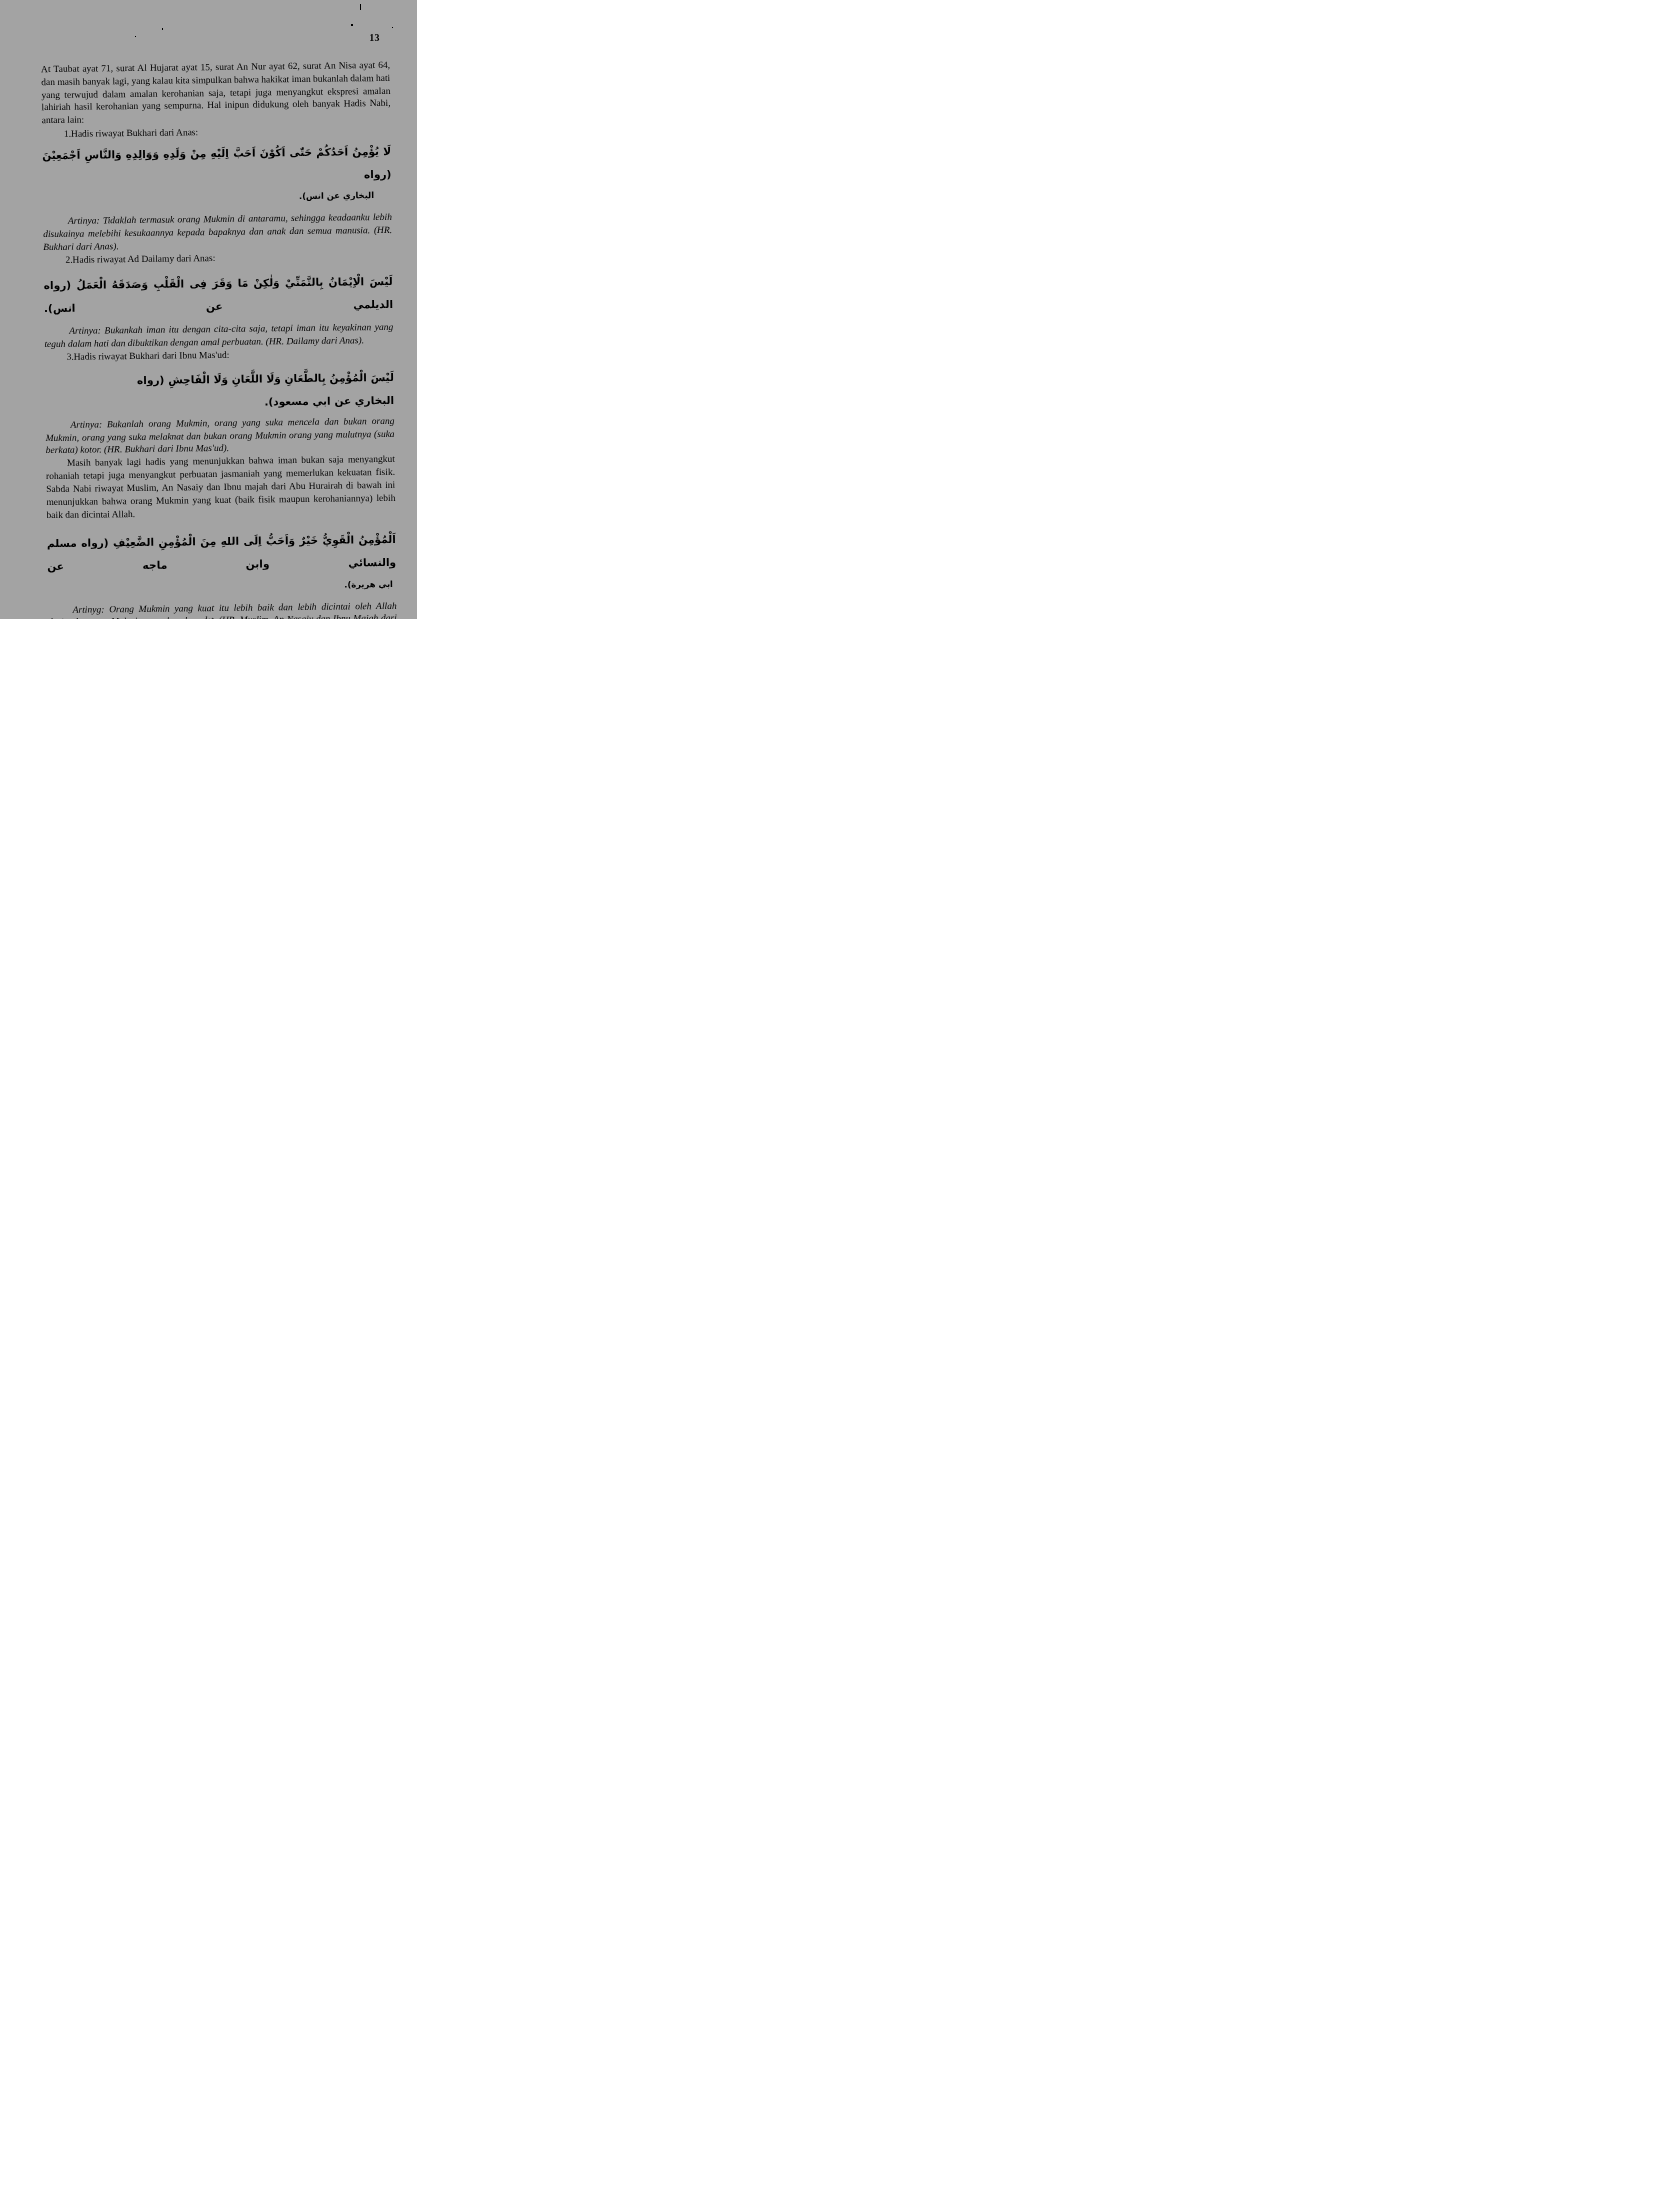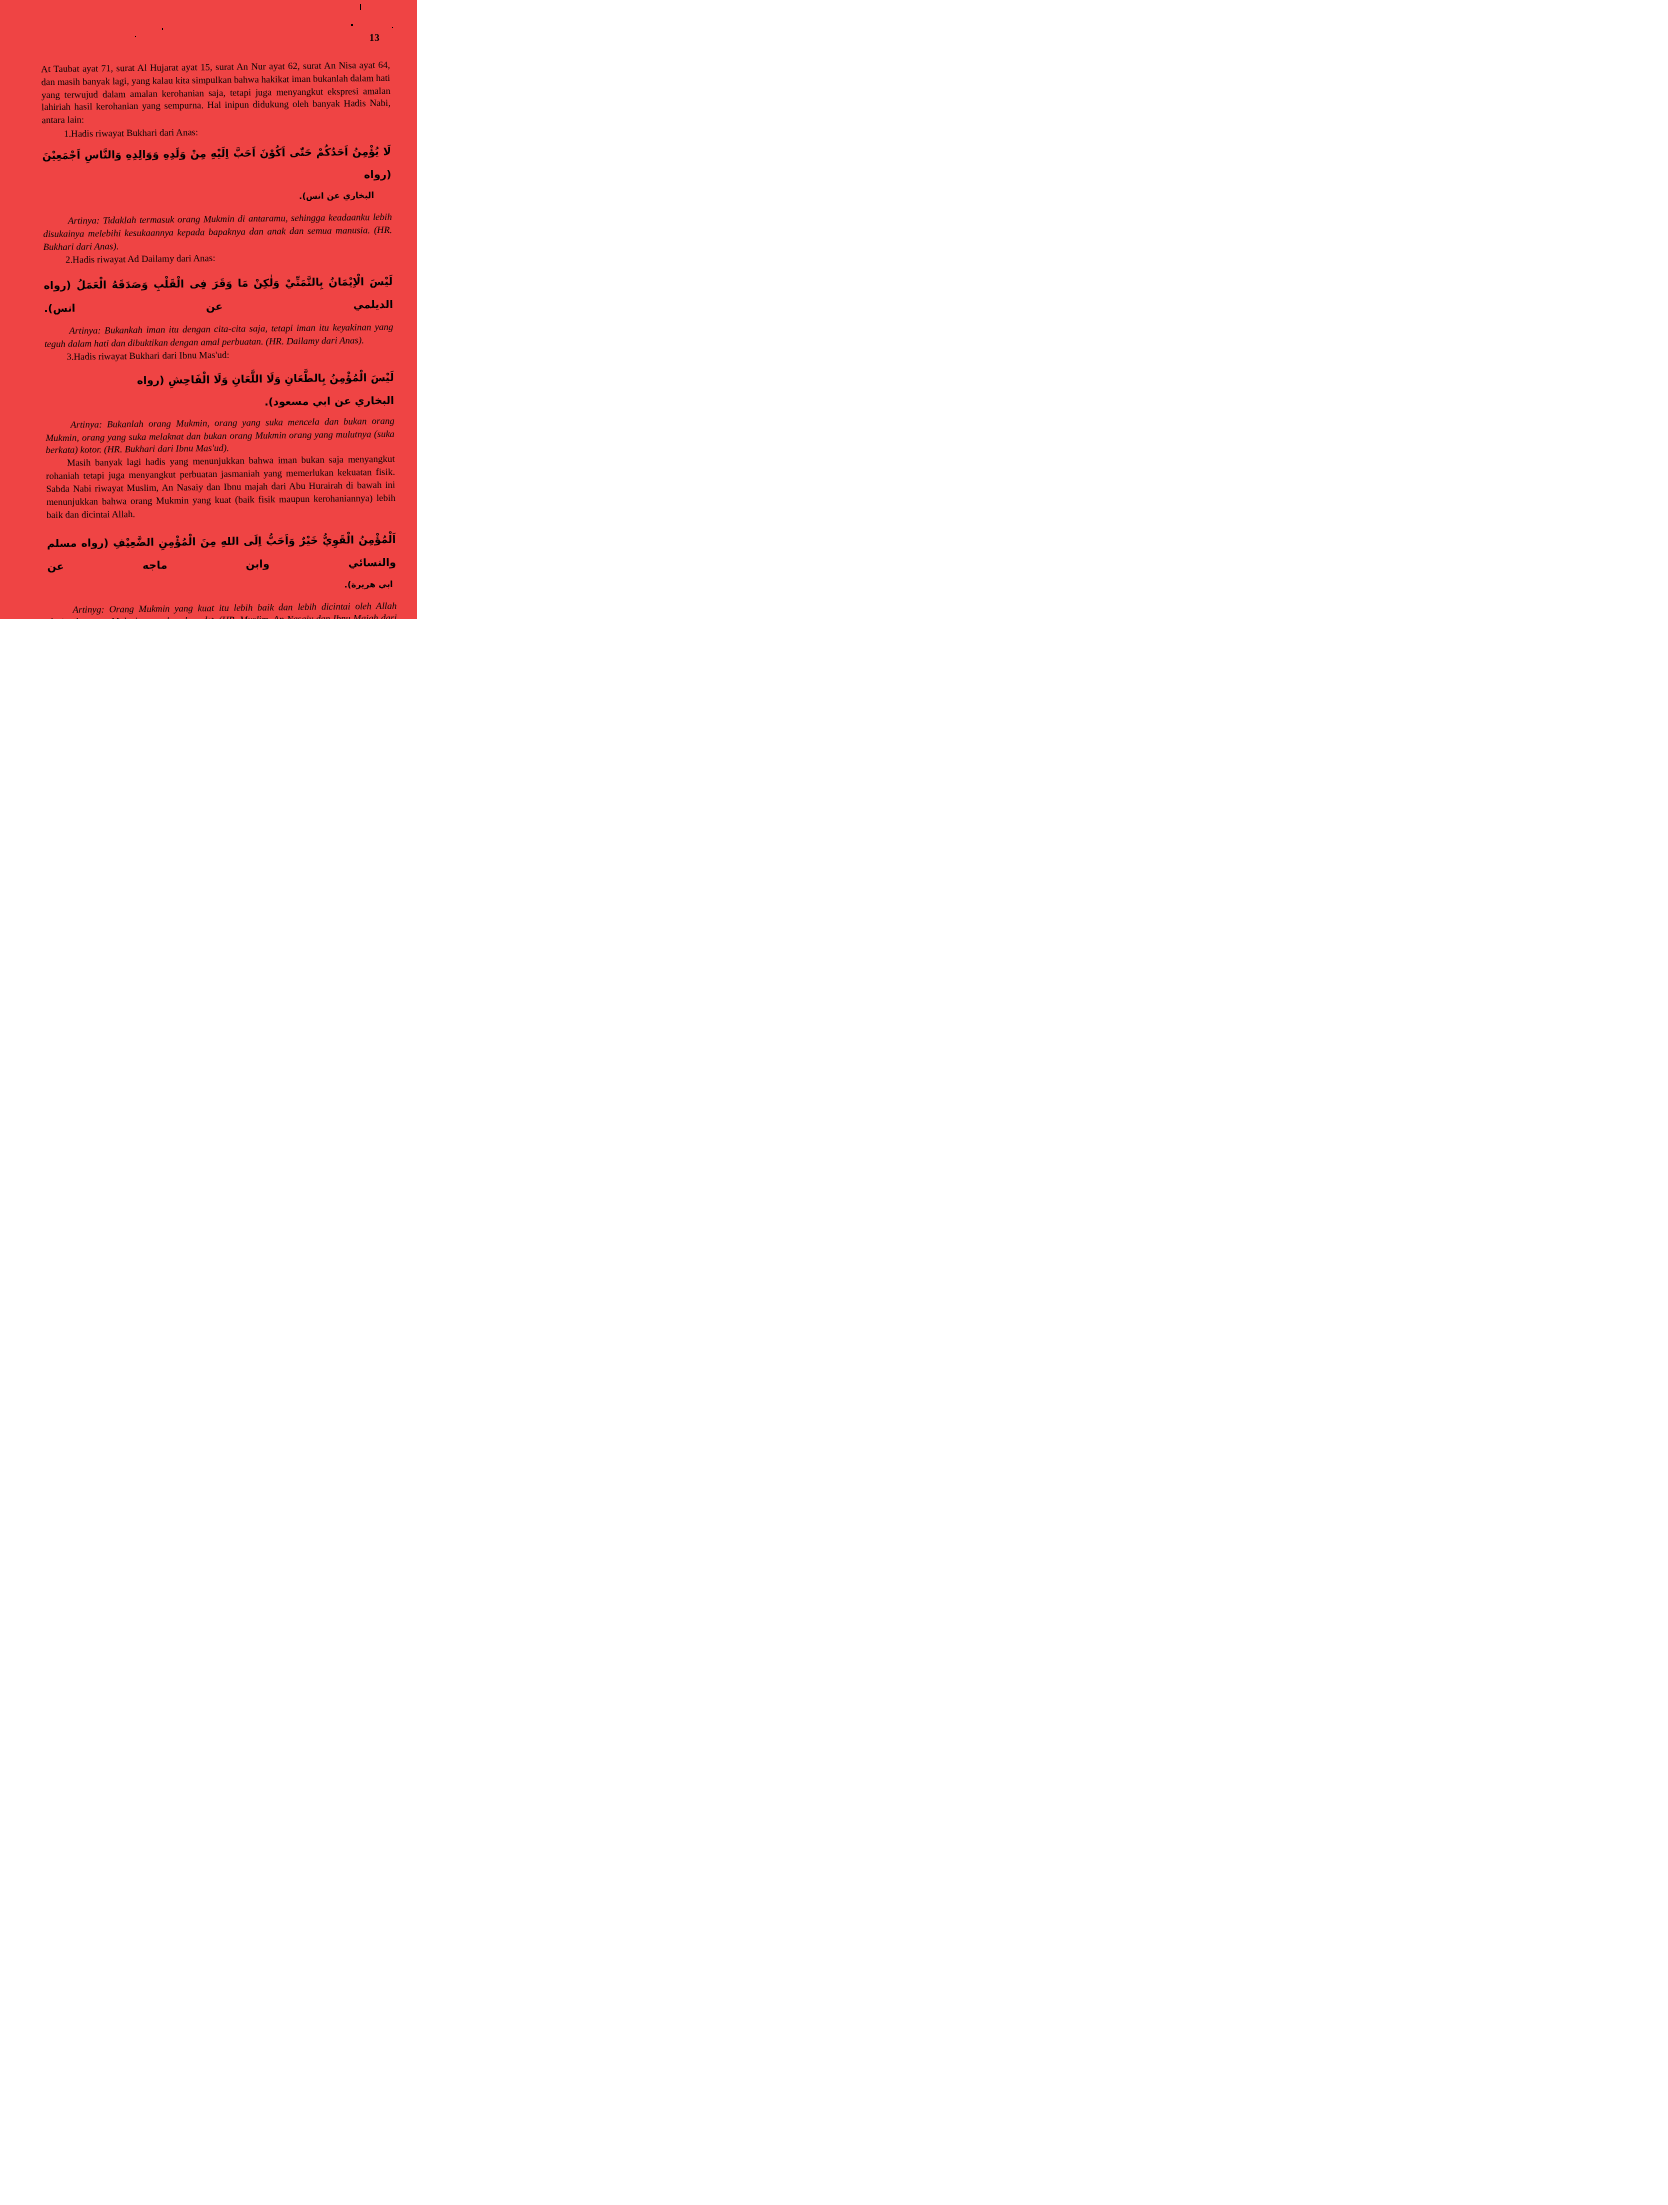--- a/index.html
+++ b/index.html
@@ -7,21 +7,21 @@
   body{
     width:417px;height:619px;
     background:#ffffff;
     position:relative;
     overflow:hidden;
     font-family:"Liberation Serif",serif;
     color:#000;
   }
   .page{
     position:absolute;inset:0;
-    background:#ef4444;
+    background:#a3a3a3;
     padding-left:40px;
   }
   .pagenum{
     position:absolute;
     top:32px;right:37px;
     font-size:10px;font-weight:bold;
     letter-spacing:0.4px;
   }
   .content{
     position:absolute;

